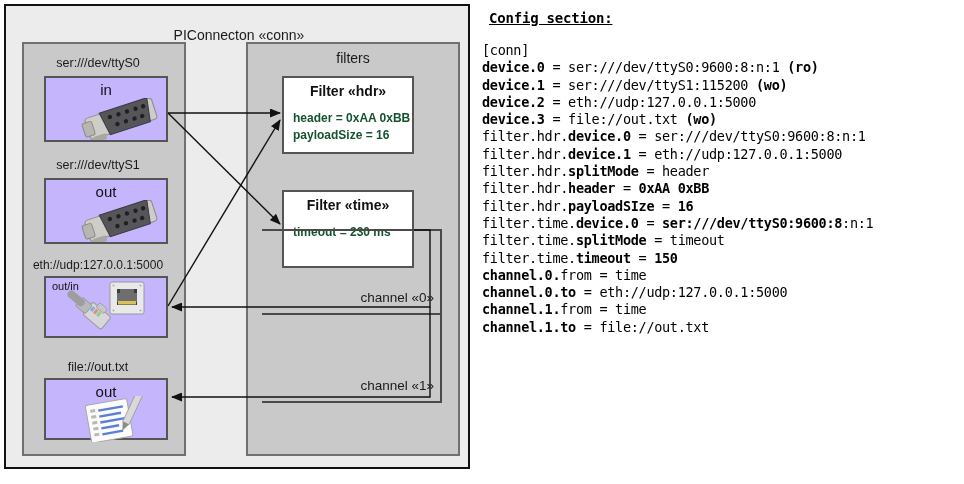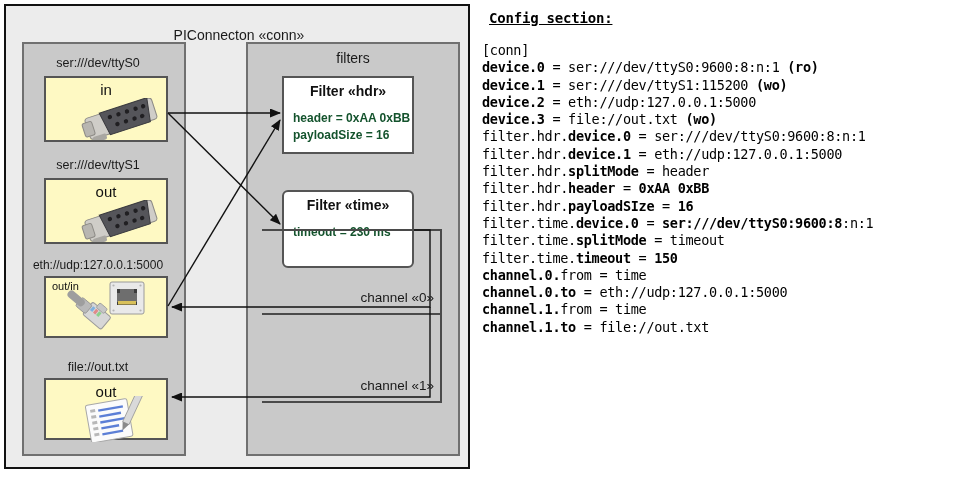--- a/index.html
+++ b/index.html
@@ -32,21 +32,21 @@
   .devices-box{left:16px;top:36px;width:164px;height:414px;}
   .filters-box{left:240px;top:36px;width:214px;height:414px;}
 
   
   .dev-label{
     position:absolute;font-size:12.5px;color:#1a1a1a;text-align:center;
     width:148px;left:8px;
   }
   .dev-card{
     position:absolute;left:28px;width:124px;
-    background:#fef9c3;border:2px solid #555;box-sizing:border-box;
+    background:#c4b5fd;border:2px solid #555;box-sizing:border-box;
   }
   .dev-card .dir{
     position:absolute;font-size:15px;color:#111;
   }
   .dev-card .dir.center{left:0;width:100%;text-align:center;top:3px;}
   .dev-card .dir.left{left:6px;top:2px;font-size:11px;}
 
   
   .filter-card{
     position:absolute;background:#ffffff;border:2px solid #555;
@@ -211,21 +211,21 @@
       </g>
     </svg>
   </div>
 
   <div class="filter-card" style="left:282px;top:76px;width:132px;height:78px;">
     <div class="fc-title">Filter «hdr»</div>
     <div class="fc-attrs">header = 0xAA 0xBB
 payloadSize = 16</div>
   </div>
 
-  <div class="filter-card" style="left:282px;top:190px;width:132px;height:78px;border-radius:6px;">
+  <div class="filter-card" style="left:282px;top:190px;width:132px;height:78px;">
     <div class="fc-title">Filter «time»</div>
     <div class="fc-attrs">timeout = 230 ms</div>
   </div>
 
   <div class="channel-box" style="left:262px;top:229px;width:180px;height:86px;"></div>
   <div class="channel-label" style="left:262px;top:290px;width:172px;">channel «0»</div>
 
   <div class="channel-box" style="left:262px;top:313px;width:180px;height:90px;"></div>
   <div class="channel-label" style="left:262px;top:378px;width:172px;">channel «1»</div>
 

